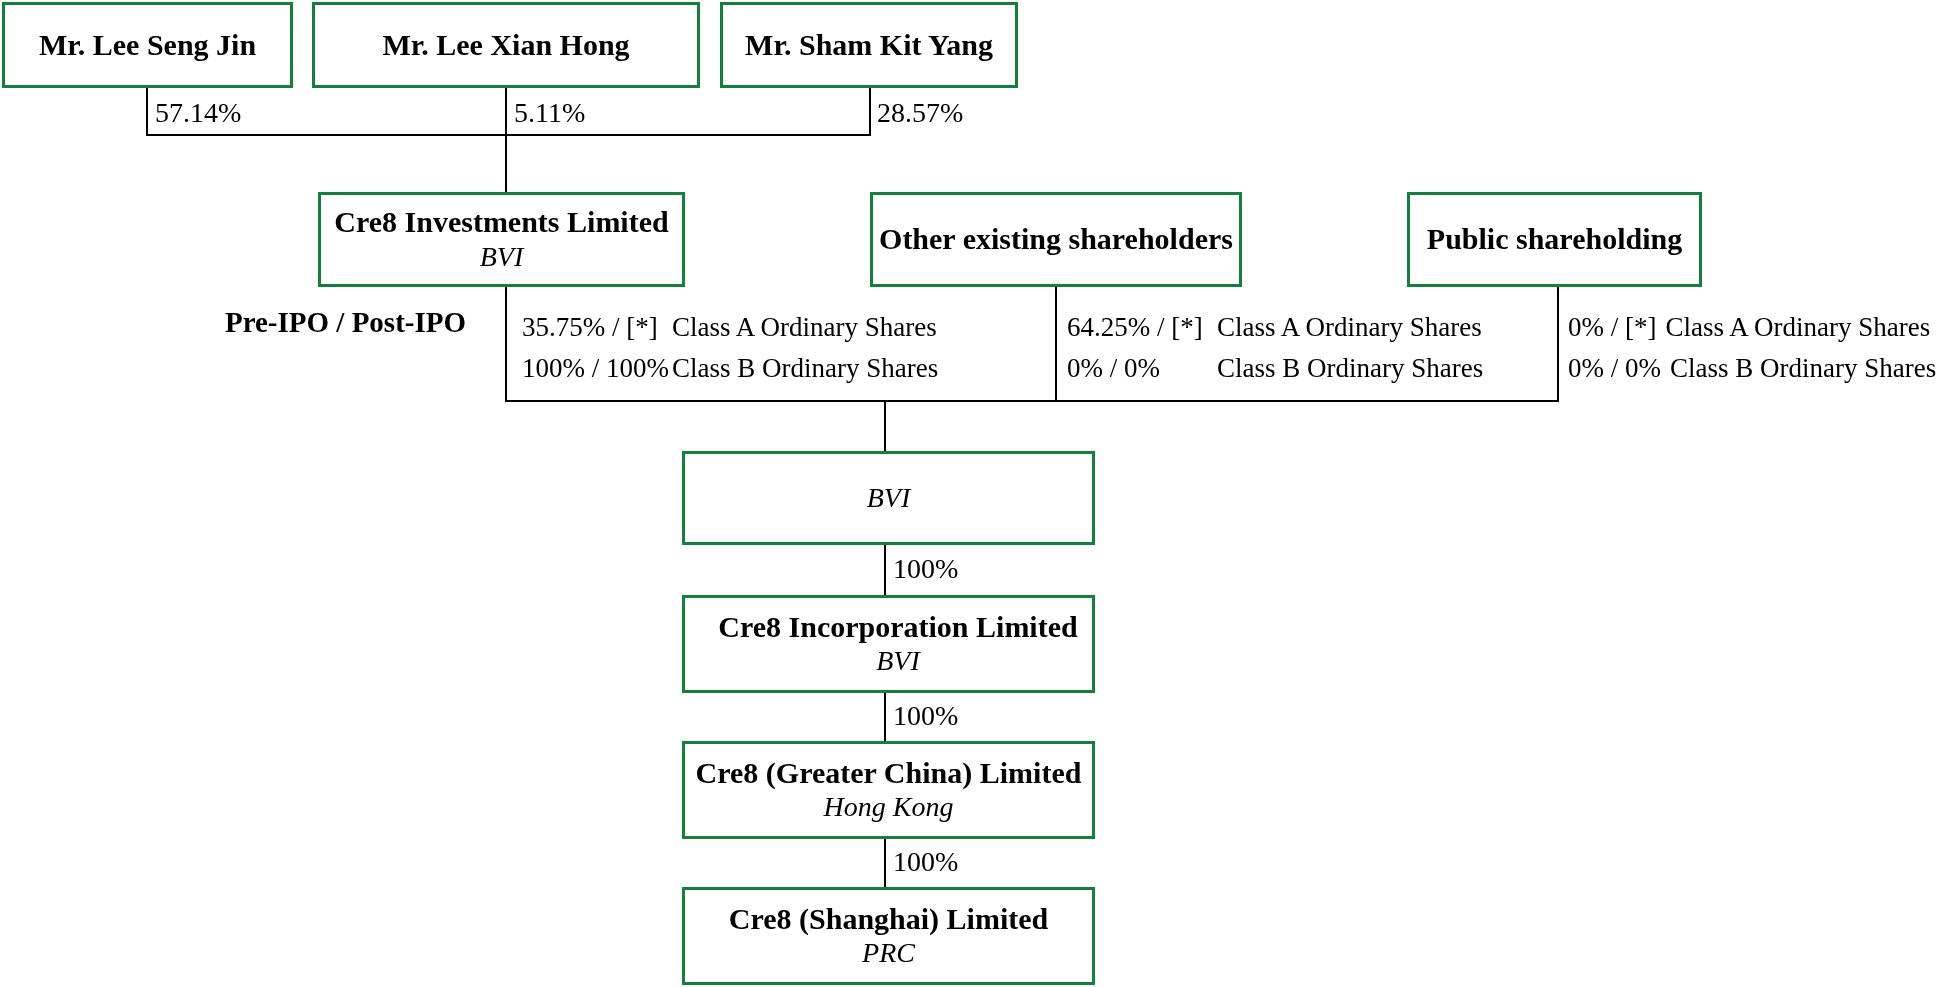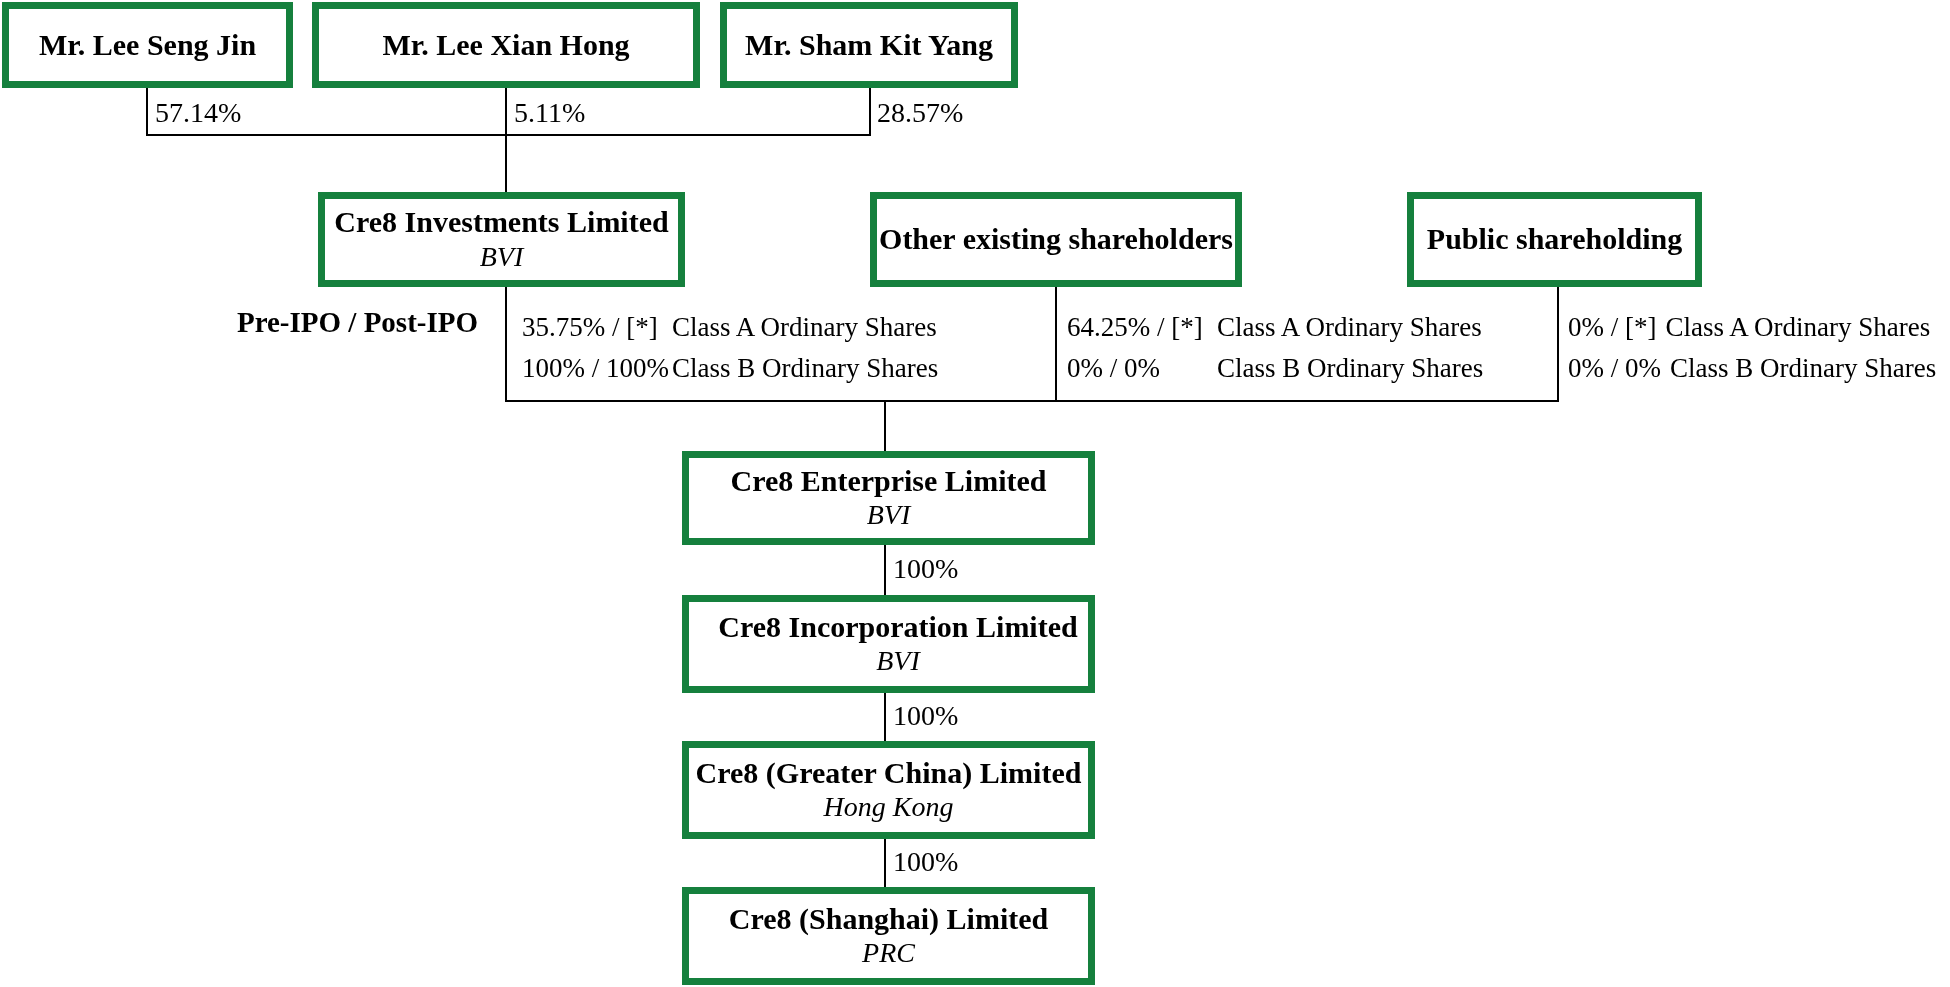--- a/index.html
+++ b/index.html
@@ -12,21 +12,21 @@
     width: 1950px;
     height: 987px;
     background: #ffffff;
     font-family: "Liberation Serif", "DejaVu Serif", serif;
     color: #000000;
     overflow: hidden;
   }
   .box {
     position: absolute;
     box-sizing: border-box;
-    border: 7px solid #15803d;
+    border: 3px solid #15803d;
     background: #ffffff;
     display: flex;
     flex-direction: column;
     align-items: center;
     justify-content: center;
     text-align: center;
   }
   .box .title {
     font-weight: bold;
     font-size: 30px;
@@ -105,21 +105,21 @@
     <div class="title">Cre8 Investments Limited</div>
     <div class="juris">BVI</div>
   </div>
   <div class="box" style="left:870px; top:192px; width:372px; height:95px;">
     <div class="title">Other existing shareholders</div>
   </div>
   <div class="box" style="left:1407px; top:192px; width:295px; height:95px;">
     <div class="title">Public shareholding</div>
   </div>
 
-  <div class="ipo-label" style="left:180px; top:306px; width:298px;">Pre-IPO / Post-IPO</div>
+  <div class="ipo-label" style="left:168px; top:306px; width:298px;">Pre-IPO / Post-IPO</div>
 
   <div class="share-col col-fixed-1" style="left:522px; top:312px;">
     <div class="share-line">
       <span class="pct">35.75% / [*]</span>
       <span class="cls">Class A Ordinary Shares</span>
     </div>
     <div class="share-line">
       <span class="pct">100% / 100%</span>
       <span class="cls">Class B Ordinary Shares</span>
     </div>
@@ -147,21 +147,20 @@
     </div>
   </div>
 
   <div class="line vline" style="left:505px; top:287px; height:115px;"></div>
   <div class="line vline" style="left:1055px; top:287px; height:115px;"></div>
   <div class="line vline" style="left:1557px; top:287px; height:115px;"></div>
   <div class="line hline" style="left:505px; top:400px; width:1054px;"></div>
   <div class="line vline" style="left:884px; top:400px; height:51px;"></div>
 
   <div class="box" style="left:682px; top:451px; width:413px; height:94px;">
-    <div class="title">Cre8 Enterprise Limited</div>
     <div class="juris">BVI</div>
   </div>
 
   <div class="line vline" style="left:884px; top:545px; height:50px;"></div>
   <div class="link-pct" style="left:893px; top:553px;">100%</div>
 
   <div class="box" style="left:682px; top:595px; width:413px; height:98px;padding-left:19px;">
     <div class="title">Cre8 Incorporation Limited</div>
     <div class="juris">BVI</div>
   </div>

